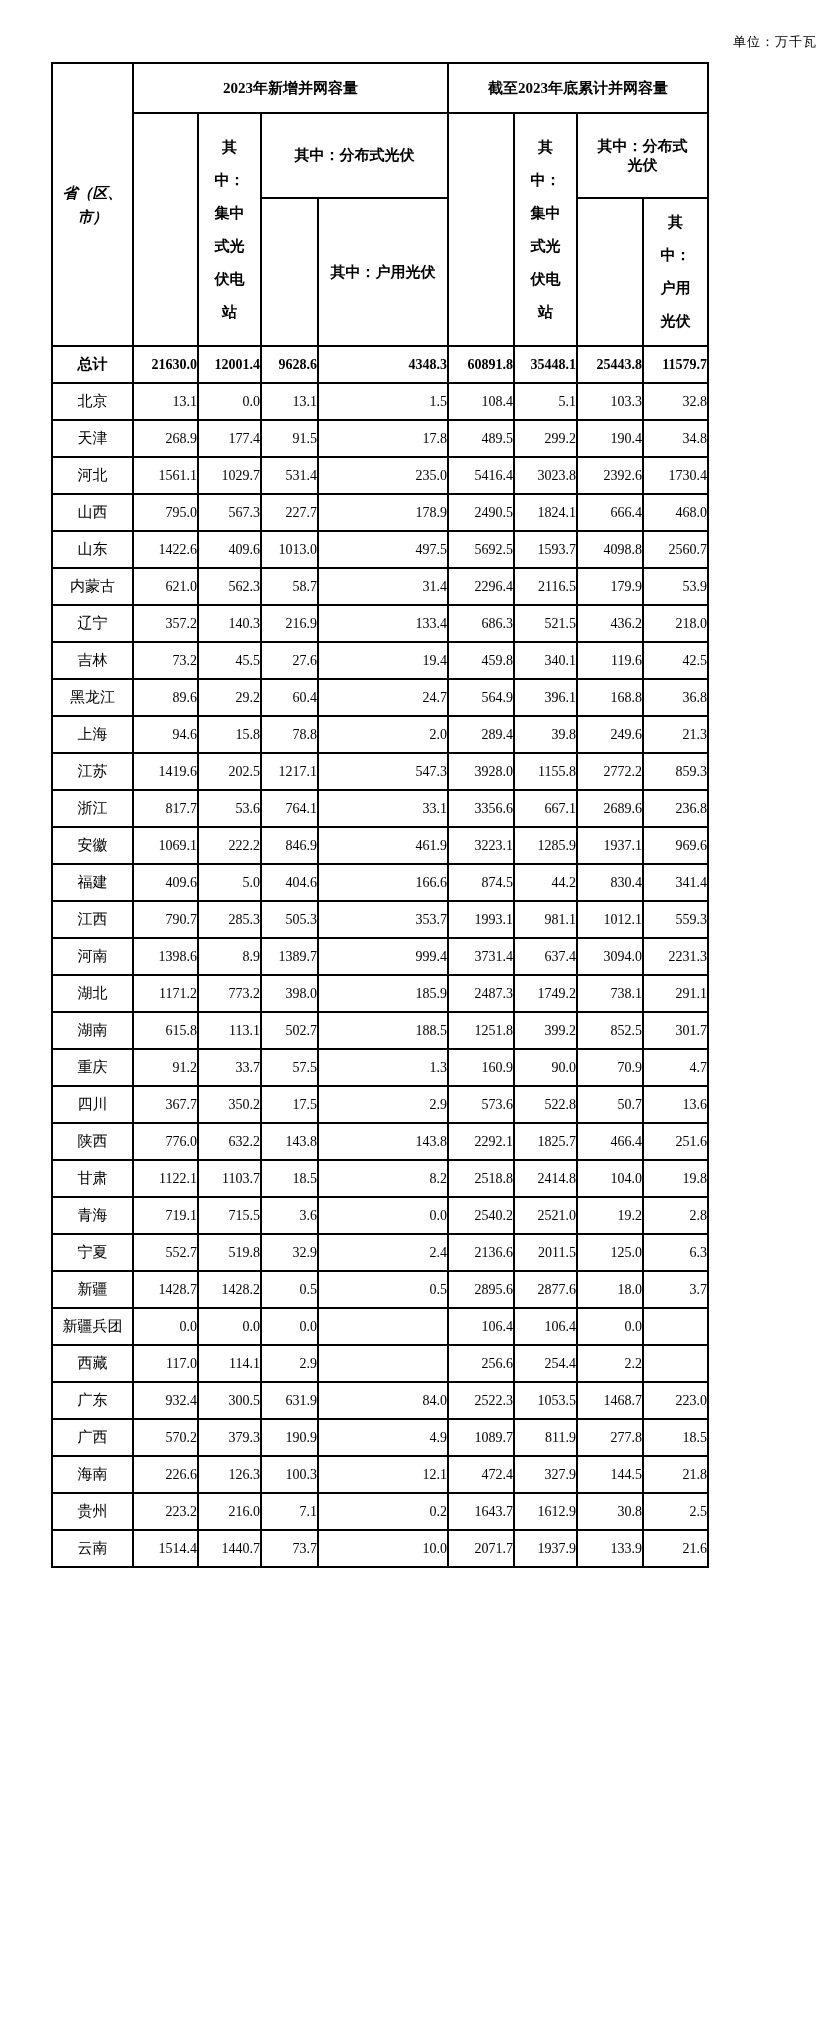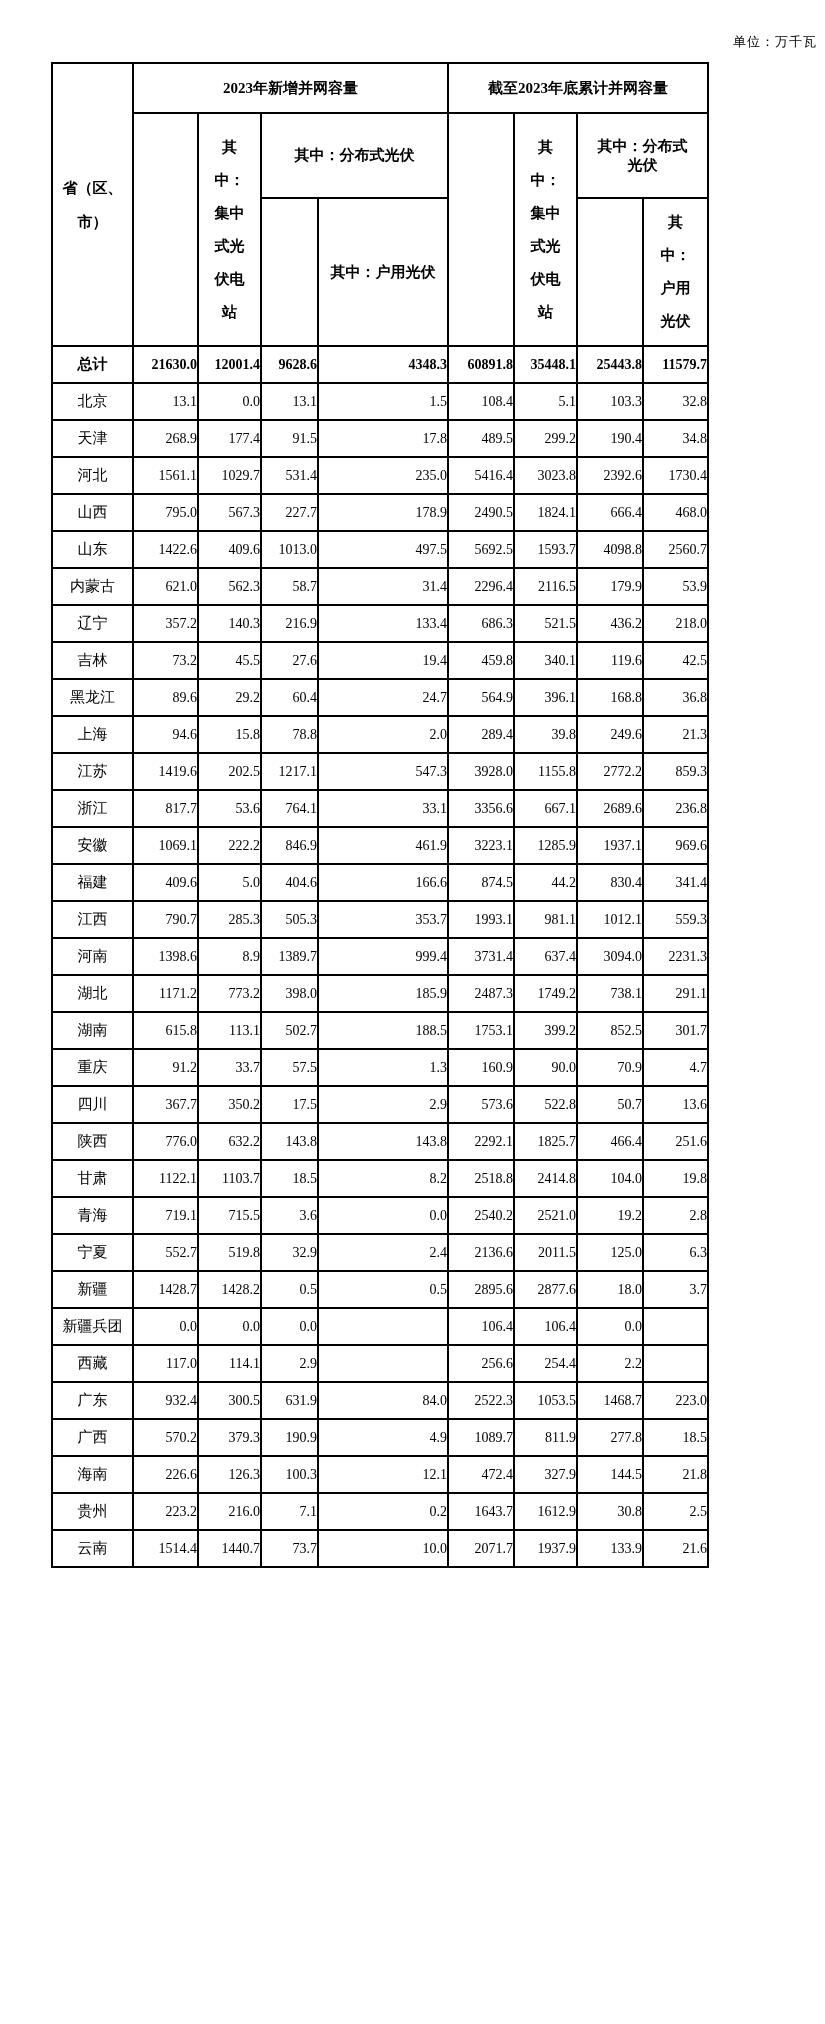--- a/index.html
+++ b/index.html
@@ -24,21 +24,21 @@
   }
   tr.h1{height:50px;}
   tr.h2{height:85px;}
   tr.h3{height:148px;}
   tbody tr{height:37px;}
   .head{
     font-weight:bold;font-size:15px;text-align:center;
     white-space:pre-line;line-height:33px;
   }
   .group{border-bottom-style:none;line-height:normal;}
-  .province-head{border-bottom-style:none;line-height:34px;}
+  .province-head{border-bottom-style:none;line-height:24px;font-style:italic;}
   .no-top{border-top-style:none;}
   td.province{text-align:center;font-size:15px;}
   td.num{text-align:right;padding-right:9px;font-size:14px;}
   tr.total-row td{font-weight:bold;}
 </style>
 </head>
 <body>
 
 <div class="unit-label">单位：万千瓦</div>
 
@@ -288,21 +288,21 @@
         <td class="num">1749.2</td>
         <td class="num">738.1</td>
         <td class="num">291.1</td>
       </tr>
       <tr>
         <td class="province">湖南</td>
         <td class="num">615.8</td>
         <td class="num">113.1</td>
         <td class="num">502.7</td>
         <td class="num">188.5</td>
-        <td class="num">1753.1</td>
+        <td class="num">1251.8</td>
         <td class="num">399.2</td>
         <td class="num">852.5</td>
         <td class="num">301.7</td>
       </tr>
       <tr>
         <td class="province">重庆</td>
         <td class="num">91.2</td>
         <td class="num">33.7</td>
         <td class="num">57.5</td>
         <td class="num">1.3</td>

